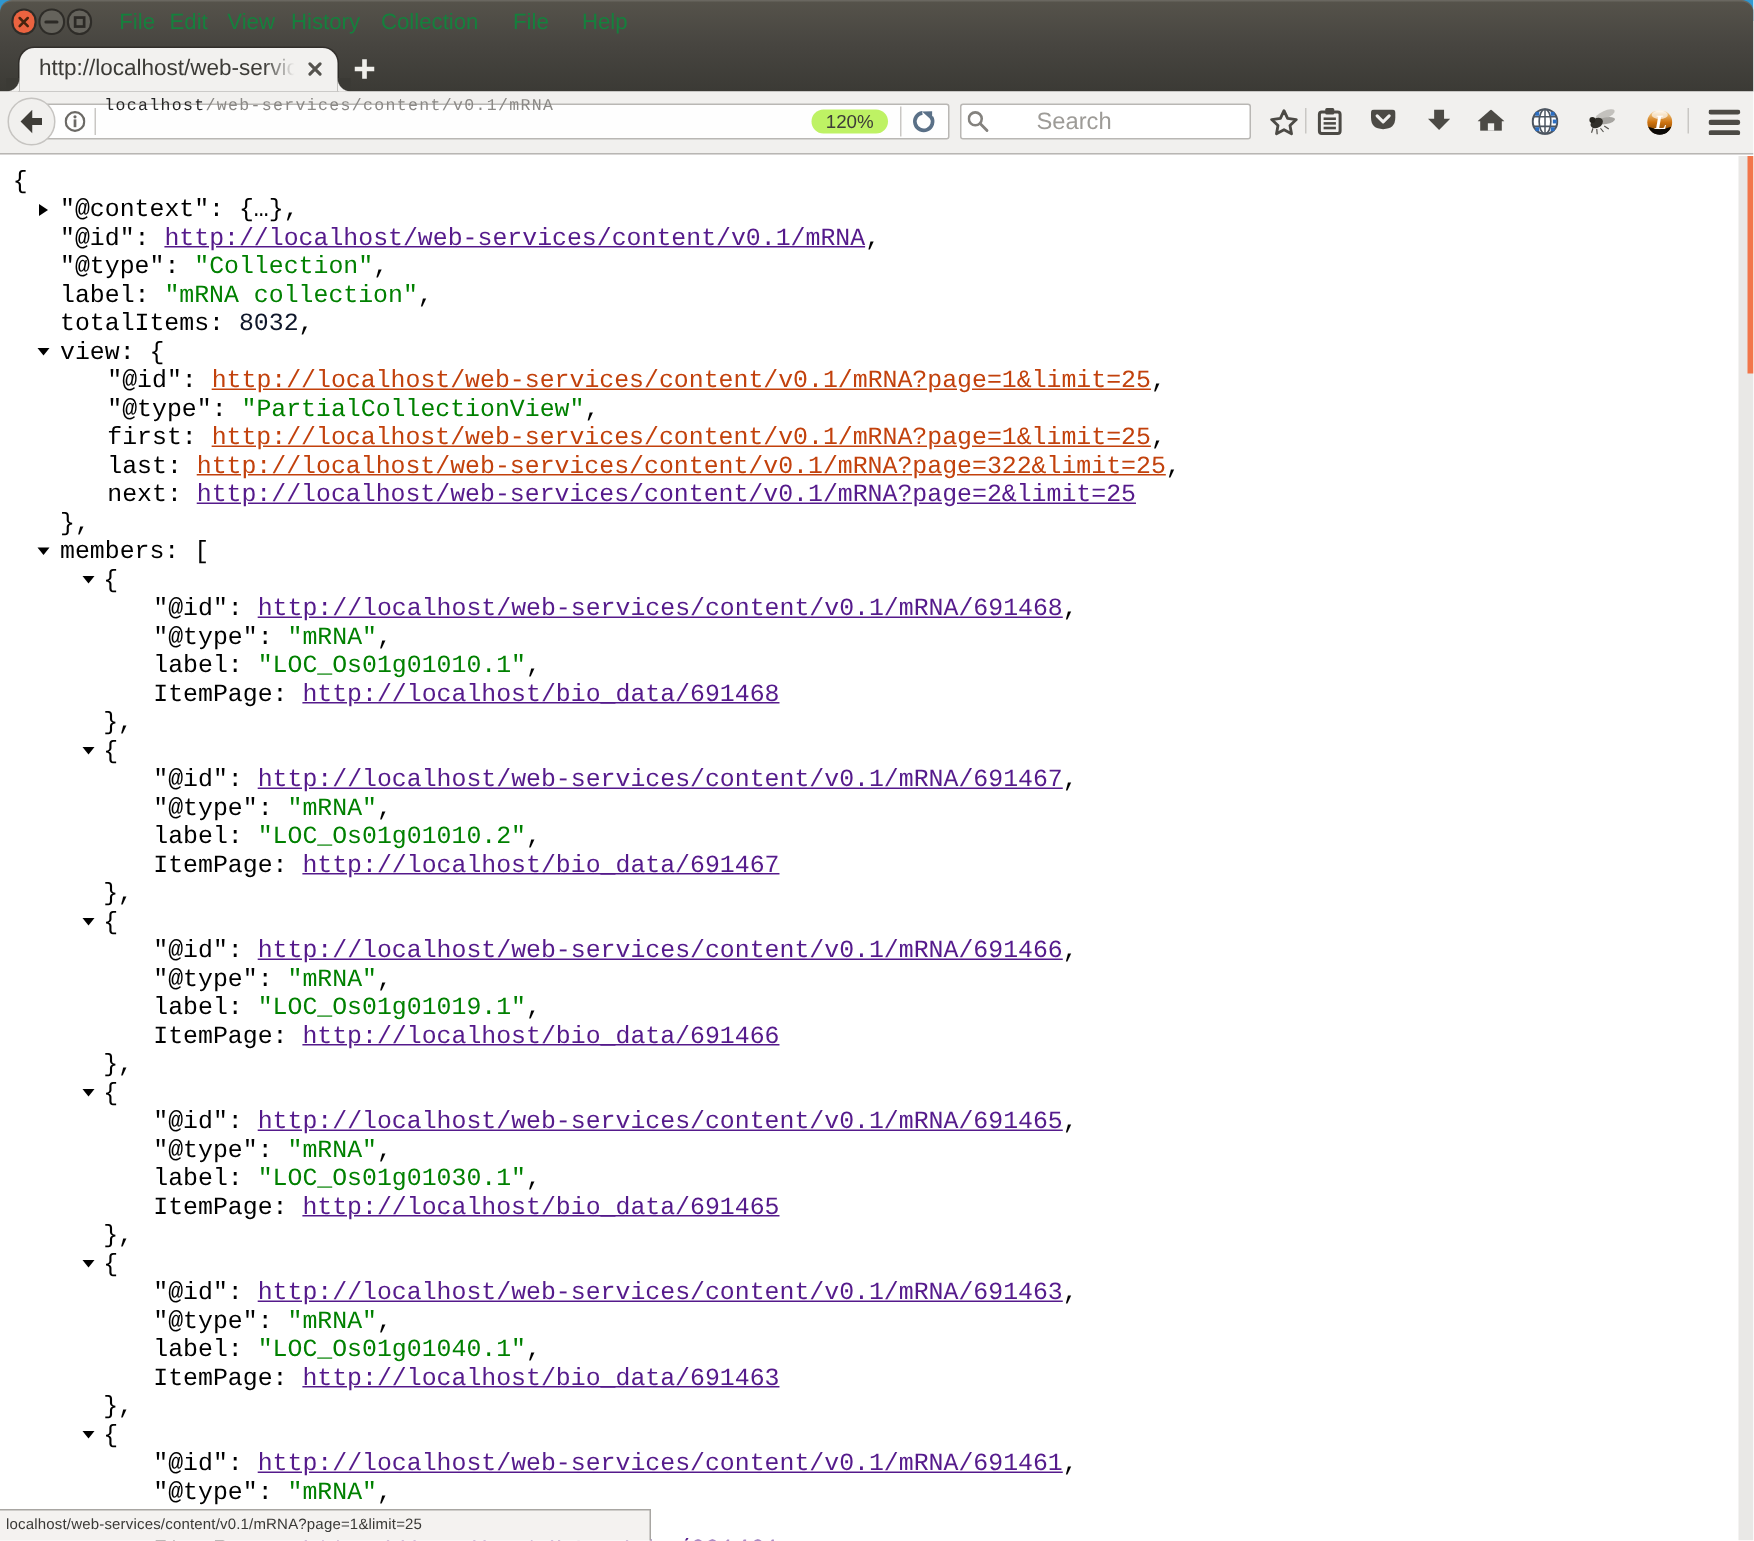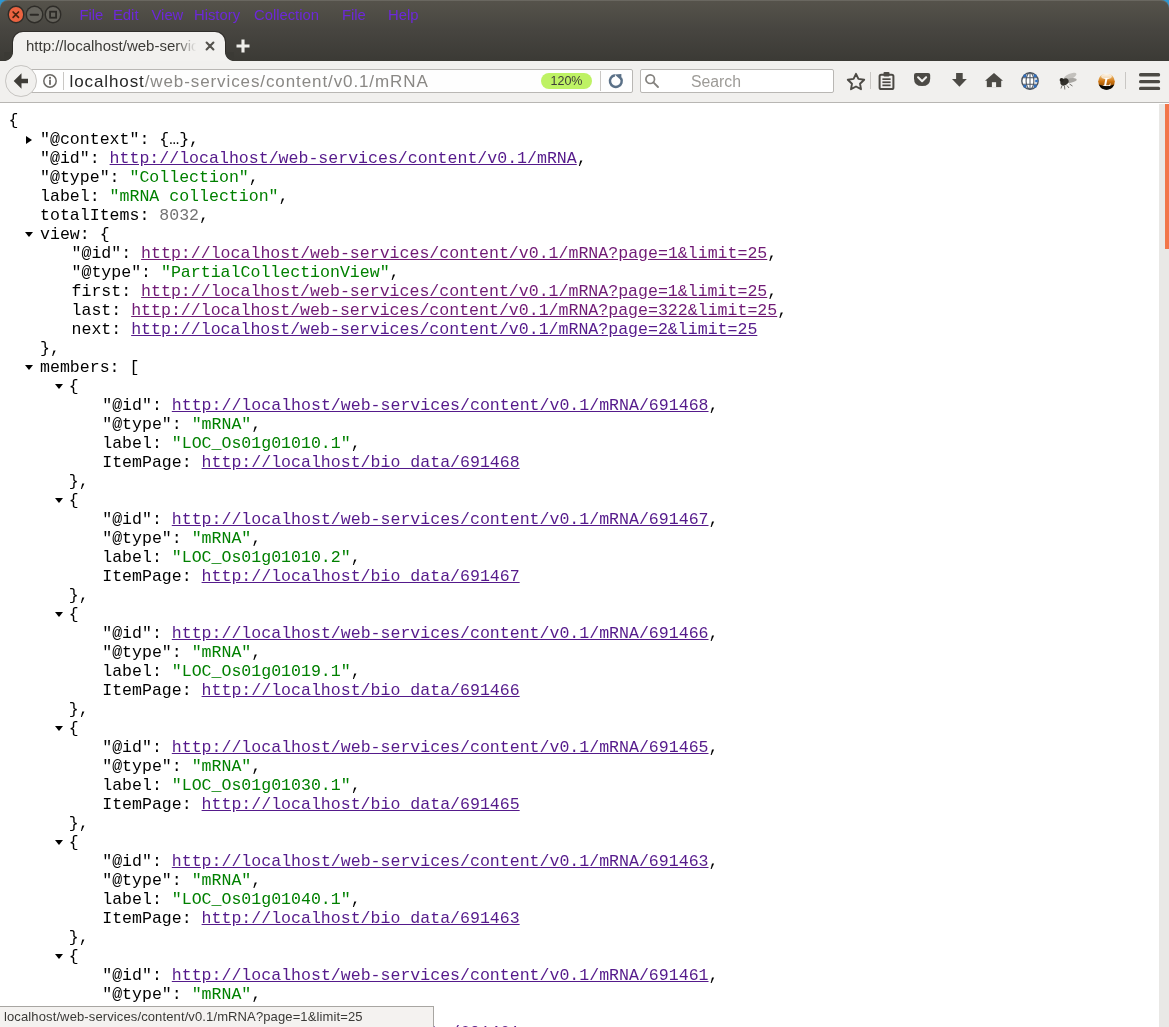--- a/index.html
+++ b/index.html
@@ -5,61 +5,61 @@
 html,body{margin:0;padding:0;width:1169px;height:1027px;overflow:hidden;background:#fff;}
 body{font-family:"Liberation Sans",sans-serif;position:relative;}
 .abs{position:absolute;}
 
 #desk{left:0;top:0;width:1169px;height:14px;background:#2f97d1;}
 #titlebar{left:0;top:0;width:1169px;height:61px;background:linear-gradient(#56534b,#474540 30px,#3b3a35 61px);border-radius:8px 8px 0 0;box-shadow:inset 0 1px 0 rgba(255,255,255,0.12);}
 .winbtn{border-radius:50%;width:14.6px;height:14.6px;top:7.4px;box-sizing:border-box;box-shadow:0 0 0 1.4px #2e2c28;}
 #btn-close{left:8.5px;background:#eb6340;}
 #btn-min{left:27px;background:#65635c;}
 #btn-max{left:45.8px;background:#65635c;}
-.menuitem{top:6.5px;font-size:14.8px;color:#6d28d9;line-height:16px;}
+.menuitem{top:6.5px;font-size:14.8px;color:#15803d;line-height:16px;}
 
 #tab{left:13px;top:31.5px;width:212px;height:29.5px;background:#f2f1ef;border-radius:10px 10px 0 0;box-shadow:0 0 0 1px rgba(32,30,28,0.55);}
 #tabtitle{left:26px;top:38px;width:174px;font-size:15px;color:#3c3b37;line-height:15px;overflow:hidden;white-space:nowrap;}
 #tabfade{left:176px;top:34px;width:24px;height:24px;background:linear-gradient(to right,rgba(242,241,239,0),#f2f1ef 85%);}
 .flare{width:9px;height:9px;top:52px;}
 #flare-l{left:4px;background:radial-gradient(circle at 0 0,#3b3a35 8.6px,#f2f1ef 9.4px);}
 #flare-r{left:225px;background:radial-gradient(circle at 9px 0,#3b3a35 8.6px,#f2f1ef 9.4px);}
 
 #navbar{left:0;top:61px;width:1169px;height:40.8px;background:#f1f0ee;border-bottom:1px solid #b8b6b3;}
 #backcirc{left:5.2px;top:65px;width:31.8px;height:31.8px;border-radius:50%;background:#f1f0ee;border:1px solid #c6c4c1;box-sizing:border-box;}
 #urlbar{left:30px;top:69px;width:603px;height:23.6px;background:#fefefe;border:1px solid #b9b7b4;border-radius:2px;box-sizing:border-box;}
 #searchbox{left:640px;top:69.2px;width:194px;height:23.6px;background:#fff;border:1px solid #b9b7b4;border-radius:2px;box-sizing:border-box;}
-#urltext{left:69.5px;top:73px;font-size:17px;letter-spacing:0.9px;line-height:17px;color:#8a8885;white-space:nowrap;}
+#urltext{left:69.5px;top:63px;font-size:11px;letter-spacing:0.9px;line-height:17px;color:#8a8885;white-space:nowrap;font-family:Liberation Mono, monospace;}
 #urltext b{color:#262626;font-weight:normal;}
 #zoompill{left:541px;top:72.8px;width:51px;height:16.4px;border-radius:8.2px;background:#bef264;color:#3e3d39;font-size:12.5px;line-height:16.4px;text-align:center;}
 #searchph{left:663px;top:72.8px;font-size:15.8px;line-height:17px;color:#9d9b97;margin-left:28px;}
 .vsep{width:1px;background:#c9c7c4;}
 
 #content{left:0;top:104px;width:1159px;height:923px;background:#fff;}
 #json{position:absolute;left:0;top:111.2px;width:1159px;font-family:"Liberation Mono",monospace;font-size:16.57px;line-height:19px;white-space:pre;color:#000;}
 #json .ln{position:relative;height:19px;}
 #json b{font-weight:normal;color:#000;}
 #json .s{color:#008000;}
-#json .n{color:#737373;}
+#json .n{color:#0f172a;}
 #json a{text-decoration:underline;}
-#json .bl{color:#701a75;}
+#json .bl{color:#c2410c;}
 #json .vi{color:#551a8b;}
 .tri-d{position:absolute;width:0;height:0;border-left:4px solid transparent;border-right:4px solid transparent;border-top:5.5px solid #000;top:7px;}
 .tri-r{position:absolute;width:0;height:0;border-top:4px solid transparent;border-bottom:4px solid transparent;border-left:6.2px solid #000;top:5.5px;}
 .p0{padding-left:8.5px;}
 .p1{padding-left:40px;}
 .p2{padding-left:71.5px;}
 .p2b{padding-left:68.8px;}
 .p3{padding-left:102.2px;}
 
 #sctrack{left:1159px;top:104px;width:10px;height:923px;background:#e9e8e6;}
 #scthumb{left:1165px;top:104px;width:4px;height:145px;background:#f2764a;}
 
 #status{left:0;top:1006px;width:433px;height:21px;background:#f4f2f0;border:1px solid #a8a6a2;border-left:none;border-bottom:none;}
-#statustext{left:4px;top:1008px;font-size:13px;letter-spacing:0.12px;line-height:17px;color:#3a3936;white-space:nowrap;}
+#statustext{left:4px;top:1008px;font-size:10px;letter-spacing:0.12px;line-height:17px;color:#3a3936;white-space:nowrap;}
 </style>
 </head>
 <body>
 <div class="abs" id="desk"></div>
 <div class="abs" id="titlebar"></div>
 <div class="abs winbtn" id="btn-close"></div>
 <div class="abs winbtn" id="btn-min"></div>
 <div class="abs winbtn" id="btn-max"></div>
 <svg class="abs" style="left:0;top:0" width="70" height="30" viewBox="0 0 70 30">
   <path d="M13.1 12 L18.5 17.4 M18.5 12 L13.1 17.4" stroke="#47230f" stroke-width="1.7" stroke-linecap="round"></path>

